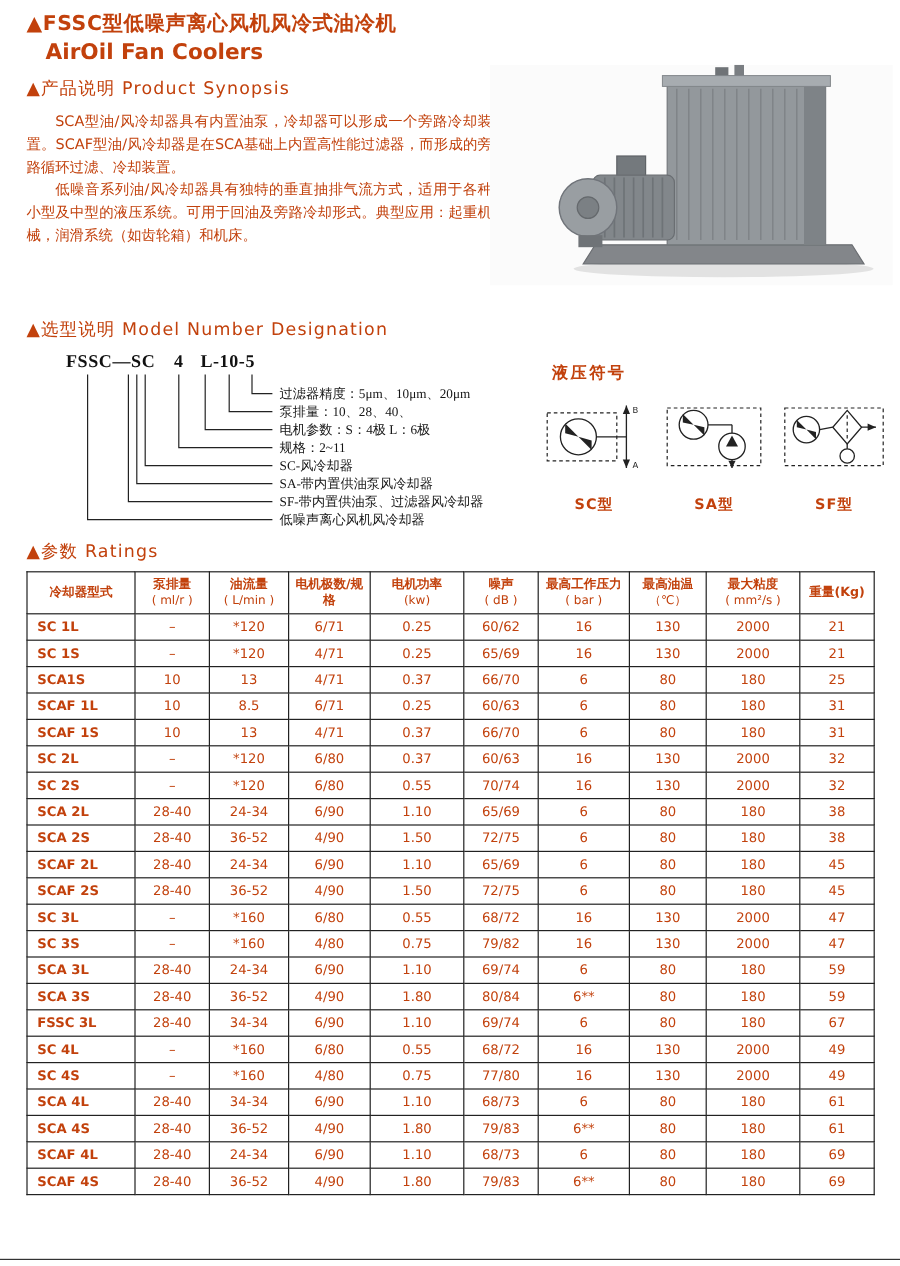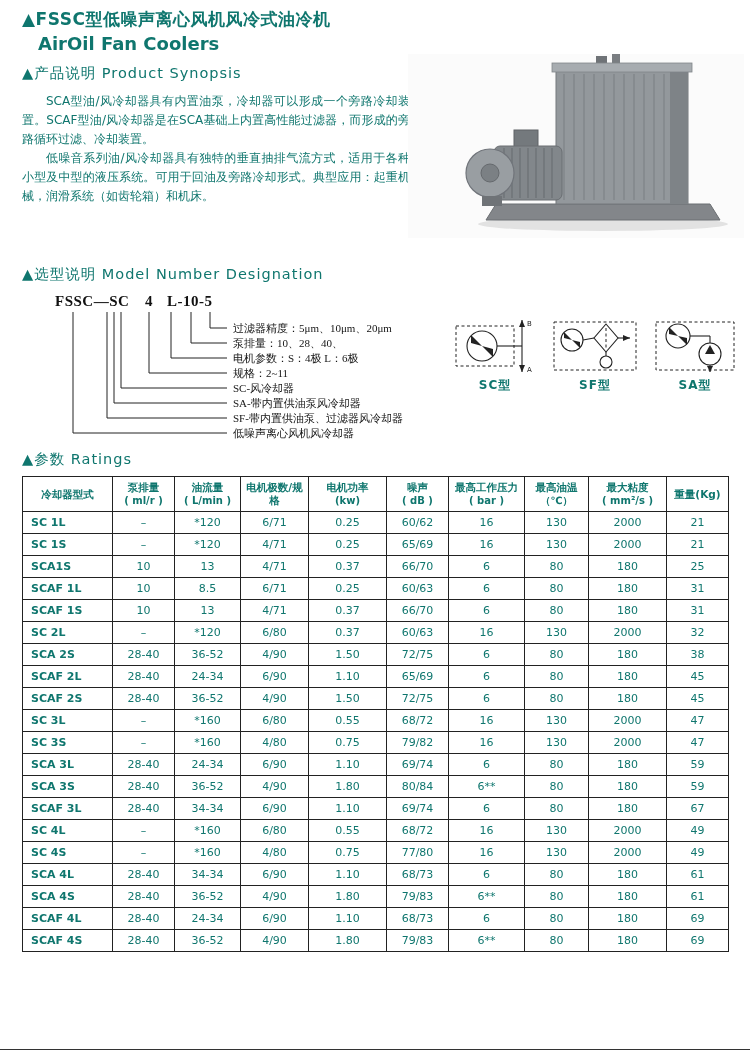--- a/index.html
+++ b/index.html
@@ -1,19 +1,19 @@
 <!DOCTYPE html>
 <html><head>
 <meta charset="utf-8">
 <style>
   * { box-sizing: border-box; }
   html,body { margin:0; padding:0; background:#e8e8e8; }
   .page {
     position:relative; width:750px; height:1055px; margin:0 auto;
-    background:#ffffff; color:#0f766e;
+    background:#ffffff; color:#c2410c;
     font-family:"DejaVu Sans","Liberation Sans",sans-serif;
     overflow:hidden;
   }
   .doc-title { position:absolute; left:22px; top:8px; font-size:17px; font-weight:bold; letter-spacing:0.5px; }
   .doc-subtitle { position:absolute; left:38px; top:33px; font-size:18px; font-weight:600; }
 
   .sec-heading { position:absolute; font-size:14.5px; font-weight:normal; letter-spacing:1px; }
   #synopsis-heading { left:22px; top:64px; }
   #model-heading { left:22px; top:265px; }
   #ratings-heading { left:22px; top:450px; }
@@ -25,32 +25,32 @@
 
   .model-diagram { position:absolute; left:55px; top:292px; width:400px; height:152px;font-family:Liberation Serif, serif; }
   .code-text { font-size:15px; font-weight:bold; letter-spacing:0.5px; fill:#111; }
   .dlabel { font-size:11px; fill:#151515; }
   .dline { fill:none; stroke:#222; stroke-width:1; }
 
   .hydraulic { position:absolute; left:452px; top:302px; width:292px; }
   .hyd-title { font-size:13.5px; font-weight:600; letter-spacing:2px; margin-left:8px; }
   .hyd-row { display:flex; gap:14px; margin-top:14px; }
   .symbol { width:86px; text-align:center; }
-  .sym-label { font-size:12px; font-weight:600; margin-top:1px; letter-spacing:1px; }
+  .sym-label { font-size:12px; font-weight:600; margin-top:18px; letter-spacing:1px; }
   .sym-svg { display:block; margin:0 auto; }
   .s-line { stroke:#222; stroke-width:1.1; fill:none; }
   .s-dash { stroke:#222; stroke-width:1; fill:none; stroke-dasharray:3 2.5; }
   .s-fill { fill:#222; }
   .s-port { font-size:7px; fill:#222; }
 
   .ratings-table { position:absolute; left:22px; top:476px; width:706px; border-collapse:collapse; table-layout:fixed; }
   .ratings-table th, .ratings-table td { border:1px solid #222; }
   .ratings-table { border:1.5px solid #222; }
   .ratings-table th { padding:4px 1px; font-size:10.5px; font-weight:600; line-height:13px; text-align:center; vertical-align:middle; }
-  .ratings-table th .unit { font-weight:700; font-size:10px;text-align:center; }
+  .ratings-table th .unit { font-weight:400; font-size:10px;text-align:center; }
   .ratings-table td { padding:4px 2px; font-size:11px; line-height:13px; text-align:center; }
   .ratings-table td.model-col { text-align:left; padding-left:8px; font-weight:700;margin-left:16px; }
 
   .bottom-rule { position:absolute; left:0; right:0; bottom:5px; border-top:1.5px solid #333; }
 </style>
 </head>
 <body>
 
 <div class="page">
 
@@ -133,66 +133,67 @@
       <text class="dlabel" x="178" y="70">电机参数：S：4极 L：6极</text>
       <text class="dlabel" x="178" y="85">规格：2~11</text>
       <text class="dlabel" x="178" y="100">SC-风冷却器</text>
       <text class="dlabel" x="178" y="115">SA-带内置供油泵风冷却器</text>
       <text class="dlabel" x="178" y="130">SF-带内置供油泵、过滤器风冷却器</text>
       <text class="dlabel" x="178" y="145">低噪声离心风机风冷却器</text>
     </svg>
   </div>
 
   <div class="hydraulic">
+    <div class="hyd-title">液压符号</div>
     <div class="hyd-row">
       <div class="symbol">
         <svg class="sym-svg" width="86" height="60" viewBox="0 0 86 60">
           <rect class="s-dash" x="4" y="10" width="58" height="40"></rect>
           <circle class="s-line" cx="30" cy="30" r="15"></circle>
           <polygon class="s-fill" points="30,30 19,19 19,27"></polygon>
           <polygon class="s-fill" points="30,30 41,41 41,33"></polygon>
           <line class="s-line" x1="45" y1="30" x2="70" y2="30"></line>
           <line class="s-line" x1="70" y1="4" x2="70" y2="56"></line>
           <polygon class="s-fill" points="70,4 67,11 73,11"></polygon>
           <polygon class="s-fill" points="70,56 67,49 73,49"></polygon>
           <text class="s-port" x="75" y="10">B</text>
           <text class="s-port" x="75" y="56">A</text>
         </svg>
         <div class="sym-label">SC型</div>
       </div>
       <div class="symbol">
         <svg class="sym-svg" width="86" height="60" viewBox="0 0 86 60">
+          <rect class="s-dash" x="4" y="6" width="78" height="48"></rect>
+          <circle class="s-line" cx="26" cy="20" r="12"></circle>
+          <polygon class="s-fill" points="26,20 17,11 17,18"></polygon>
+          <polygon class="s-fill" points="26,20 35,29 35,22"></polygon>
+          <circle class="s-line" cx="58" cy="38" r="11"></circle>
+          <polygon class="s-fill" points="58,29 53,38 63,38"></polygon>
+          <line class="s-line" x1="38" y1="20" x2="58" y2="20"></line>
+          <line class="s-line" x1="58" y1="20" x2="58" y2="27"></line>
+          <line class="s-line" x1="58" y1="49" x2="58" y2="56"></line>
+          <polygon class="s-fill" points="58,56 55,50 61,50"></polygon>
+        </svg>
+        <div class="sym-label">SA型</div>
+      </div>
+      <div class="symbol">
+        <svg class="sym-svg" width="86" height="60" viewBox="0 0 86 60">
           <rect class="s-dash" x="2" y="6" width="82" height="48"></rect>
           <circle class="s-line" cx="20" cy="24" r="11"></circle>
           <polygon class="s-fill" points="20,24 12,16 12,22"></polygon>
           <polygon class="s-fill" points="20,24 28,32 28,26"></polygon>
           <polygon class="s-line" points="54,8 66,22 54,36 42,22"></polygon>
           <line class="s-dash" x1="54" y1="12" x2="54" y2="32"></line>
           <line class="s-line" x1="31" y1="24" x2="42" y2="22"></line>
           <circle class="s-line" cx="54" cy="46" r="6"></circle>
           <line class="s-line" x1="54" y1="36" x2="54" y2="40"></line>
           <line class="s-line" x1="66" y1="22" x2="78" y2="22"></line>
           <polygon class="s-fill" points="78,22 71,19 71,25"></polygon>
         </svg>
         <div class="sym-label">SF型</div>
-      </div>
-      <div class="symbol">
-        <svg class="sym-svg" width="86" height="60" viewBox="0 0 86 60">
-          <rect class="s-dash" x="4" y="6" width="78" height="48"></rect>
-          <circle class="s-line" cx="26" cy="20" r="12"></circle>
-          <polygon class="s-fill" points="26,20 17,11 17,18"></polygon>
-          <polygon class="s-fill" points="26,20 35,29 35,22"></polygon>
-          <circle class="s-line" cx="58" cy="38" r="11"></circle>
-          <polygon class="s-fill" points="58,29 53,38 63,38"></polygon>
-          <line class="s-line" x1="38" y1="20" x2="58" y2="20"></line>
-          <line class="s-line" x1="58" y1="20" x2="58" y2="27"></line>
-          <line class="s-line" x1="58" y1="49" x2="58" y2="56"></line>
-          <polygon class="s-fill" points="58,56 55,50 61,50"></polygon>
-        </svg>
-        <div class="sym-label">SA型</div>
       </div>
     </div>
   </div>
 
   <div class="sec-heading" id="ratings-heading">▲参数 Ratings</div>
 
   <table class="ratings-table">
     <colgroup>
       <col style="width:90px">
         <col style="width:62px">
@@ -313,20 +314,44 @@
           <td>*120</td>
           <td>6/80</td>
           <td>0.37</td>
           <td>60/63</td>
           <td>16</td>
           <td>130</td>
           <td>2000</td>
           <td>32</td>
         </tr>
         <tr>
+          <td class="model-col">SC 2S</td>
+          <td>–</td>
+          <td>*120</td>
+          <td>6/80</td>
+          <td>0.55</td>
+          <td>70/74</td>
+          <td>16</td>
+          <td>130</td>
+          <td>2000</td>
+          <td>32</td>
+        </tr>
+        <tr>
+          <td class="model-col">SCA 2L</td>
+          <td>28-40</td>
+          <td>24-34</td>
+          <td>6/90</td>
+          <td>1.10</td>
+          <td>65/69</td>
+          <td>6</td>
+          <td>80</td>
+          <td>180</td>
+          <td>38</td>
+        </tr>
+        <tr>
           <td class="model-col">SCA 2S</td>
           <td>28-40</td>
           <td>36-52</td>
           <td>4/90</td>
           <td>1.50</td>
           <td>72/75</td>
           <td>6</td>
           <td>80</td>
           <td>180</td>
           <td>38</td>
@@ -397,21 +422,21 @@
           <td>36-52</td>
           <td>4/90</td>
           <td>1.80</td>
           <td>80/84</td>
           <td>6**</td>
           <td>80</td>
           <td>180</td>
           <td>59</td>
         </tr>
         <tr>
-          <td class="model-col">SCAF 3L</td>
+          <td class="model-col">FSSC 3L</td>
           <td>28-40</td>
           <td>34-34</td>
           <td>6/90</td>
           <td>1.10</td>
           <td>69/74</td>
           <td>6</td>
           <td>80</td>
           <td>180</td>
           <td>67</td>
         </tr>

